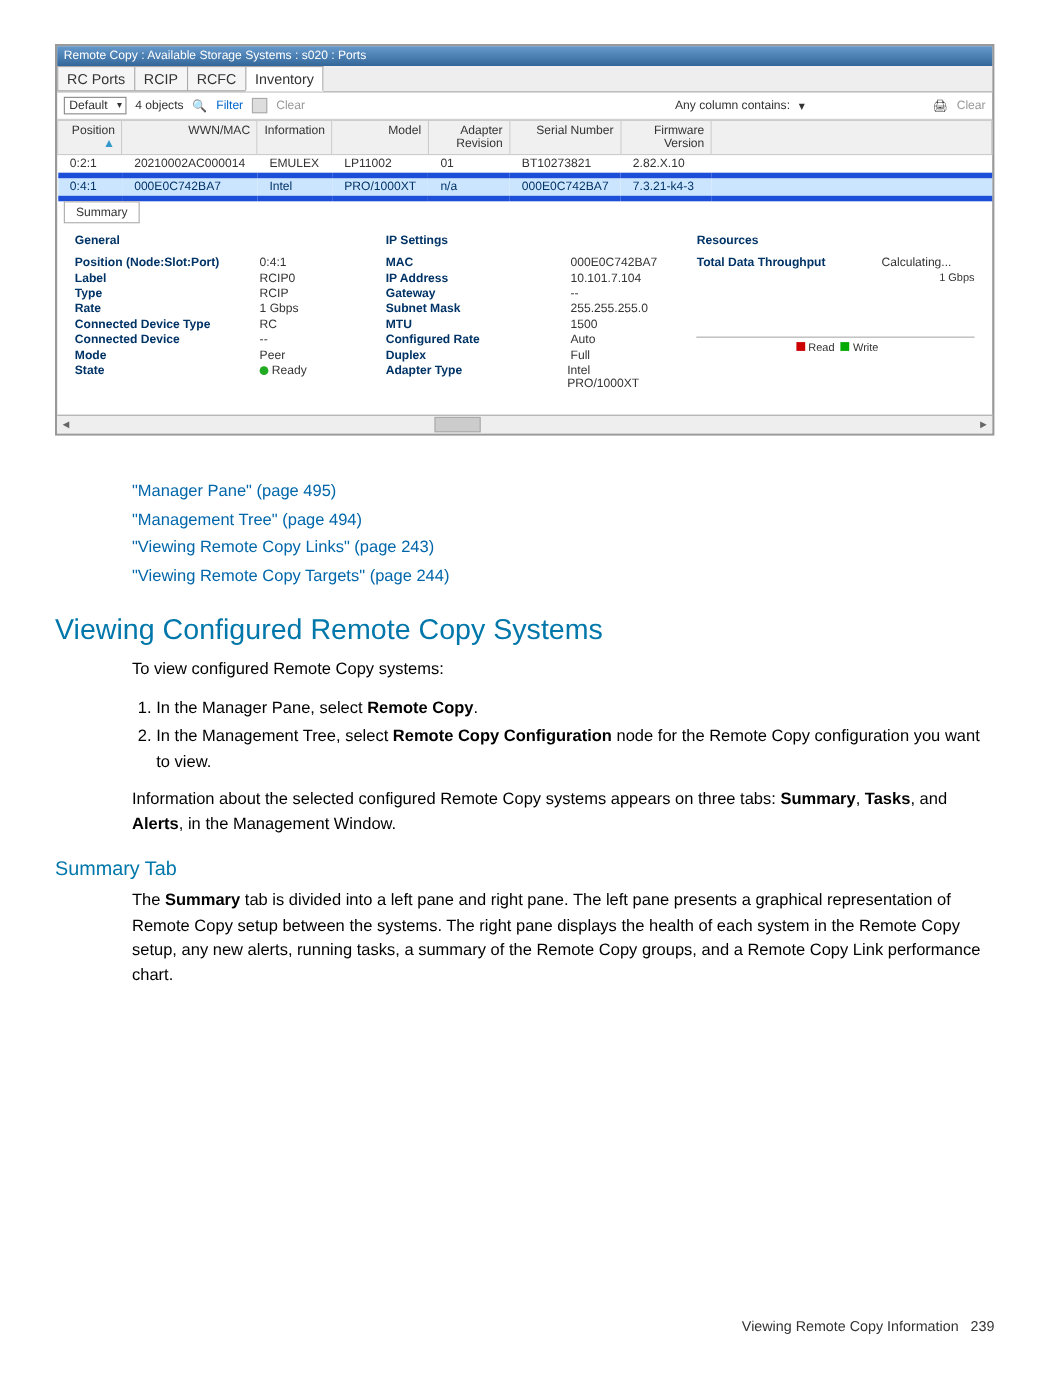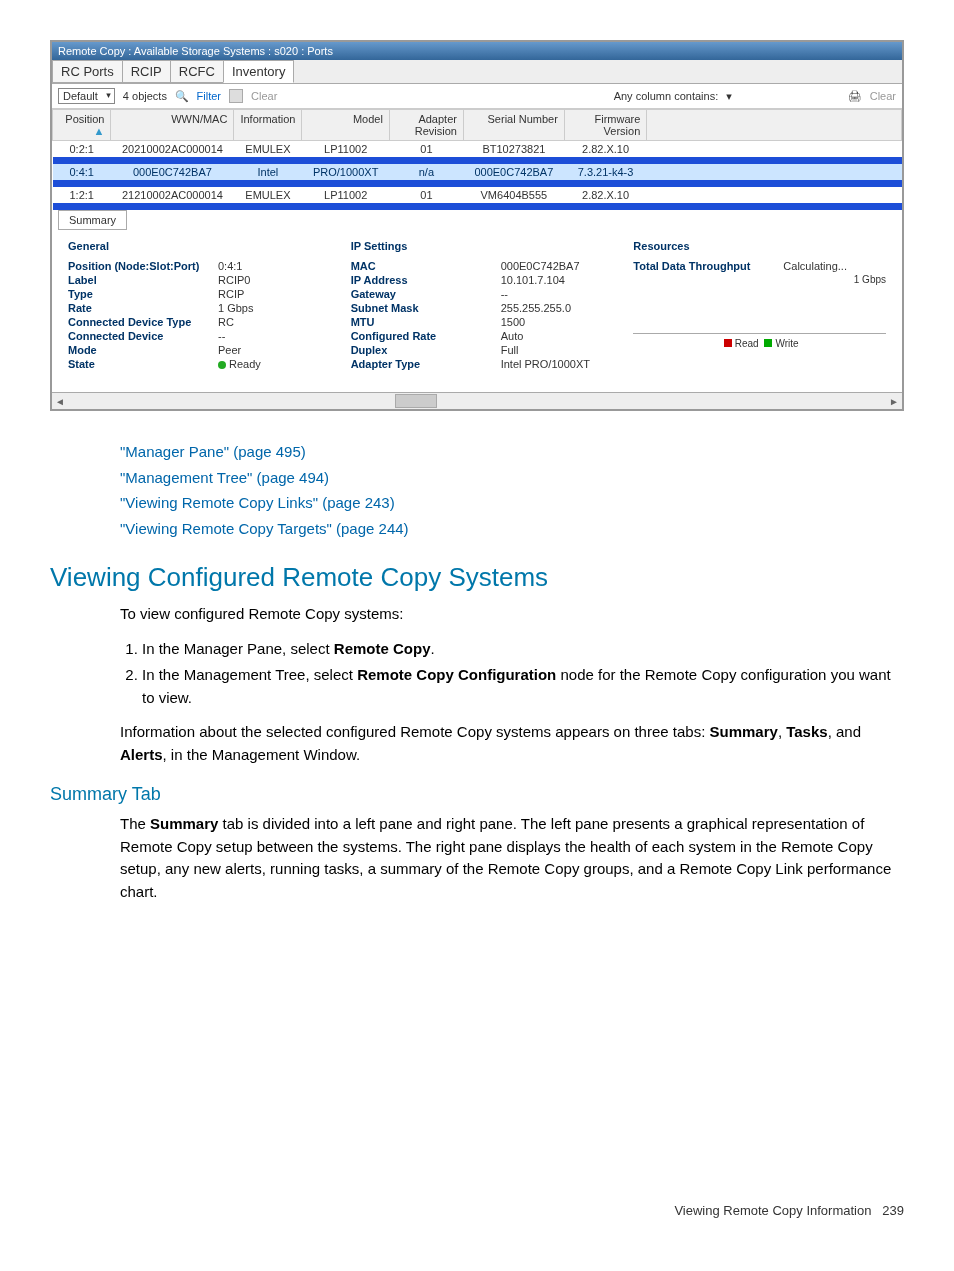--- a/index.html
+++ b/index.html
@@ -6,21 +6,21 @@
     margin: 0;
     padding: 40px 50px;
     font-family: Arial, sans-serif;
     color: #000;
     background: #fff;
   }
   .screenshot {
     border: 2px solid #999;
     background: #fff;
     padding: 0;
-    margin-bottom: 30px;
+    margin-bottom: 40px;
     font-size: 11px;
     color: #333;
   }
   .win-title {
     background: linear-gradient(to bottom, #6699cc, #336699);
     color: #fff;
     padding: 3px 6px;
     font-size: 11px;
   }
   .tabs-row {
@@ -70,22 +70,21 @@
   .grid th {
     background: #f0f0f0;
     border: 1px solid #ccc;
     padding: 3px 6px;
     text-align: right;
     font-weight: normal;
     vertical-align: top;
   }
   .grid td {
     padding: 2px 11px;
-    border-bottom: 7px solid #1d4ed8;
-    text-align: center;
+    border-bottom: 5px solid #1d4ed8;
   }
   .grid tr.selected td {
     background: #cce5ff;
     color: #003366;
   }
   .details-title {
     padding: 6px 8px;
     font-weight: bold;
     font-size: 11px;
     display: flex;
@@ -106,21 +105,21 @@
     padding: 10px 16px 20px;
     gap: 30px;
   }
   .panel-col { flex: 1; }
   .panel-col h4 {
     margin: 0 0 8px;
     font-size: 11px;
     color: #003366;
   }
   .kv-row { display: flex; margin: 2px 0; }
-  .kv-label { width: 150px; font-weight: bold; color: #003366; font-size: 11px; }
+  .kv-label { width: 168px; font-weight: bold; color: #003366; font-size: 11px; }
   .kv-val { font-size: 11px; }
   .ready-dot {
     display: inline-block;
     width: 8px; height: 8px;
     border-radius: 50%;
     background: #2a2;
     margin-right: 3px;
     vertical-align: middle;
   }
   .chart-area {
@@ -248,30 +247,20 @@
         <tr class="selected">
           <td>0:4:1</td>
           <td>000E0C742BA7</td>
           <td>Intel</td>
           <td>PRO/1000XT</td>
           <td>n/a</td>
           <td>000E0C742BA7</td>
           <td>7.3.21-k4-3</td>
           <td></td>
         </tr>
-        <tr>
-          <td>1:2:1</td>
-          <td>21210002AC000014</td>
-          <td>EMULEX</td>
-          <td>LP11002</td>
-          <td>01</td>
-          <td>VM6404B555</td>
-          <td>2.82.X.10</td>
-          <td></td>
-        </tr>
       </tbody>
   </table>
 
   <div><span class="sub-tab">Summary</span></div>
 
   <div class="details-panel">
     <div class="panel-col">
       <h4>General</h4>
       <div id="general-kv">
           <div class="kv-row">

